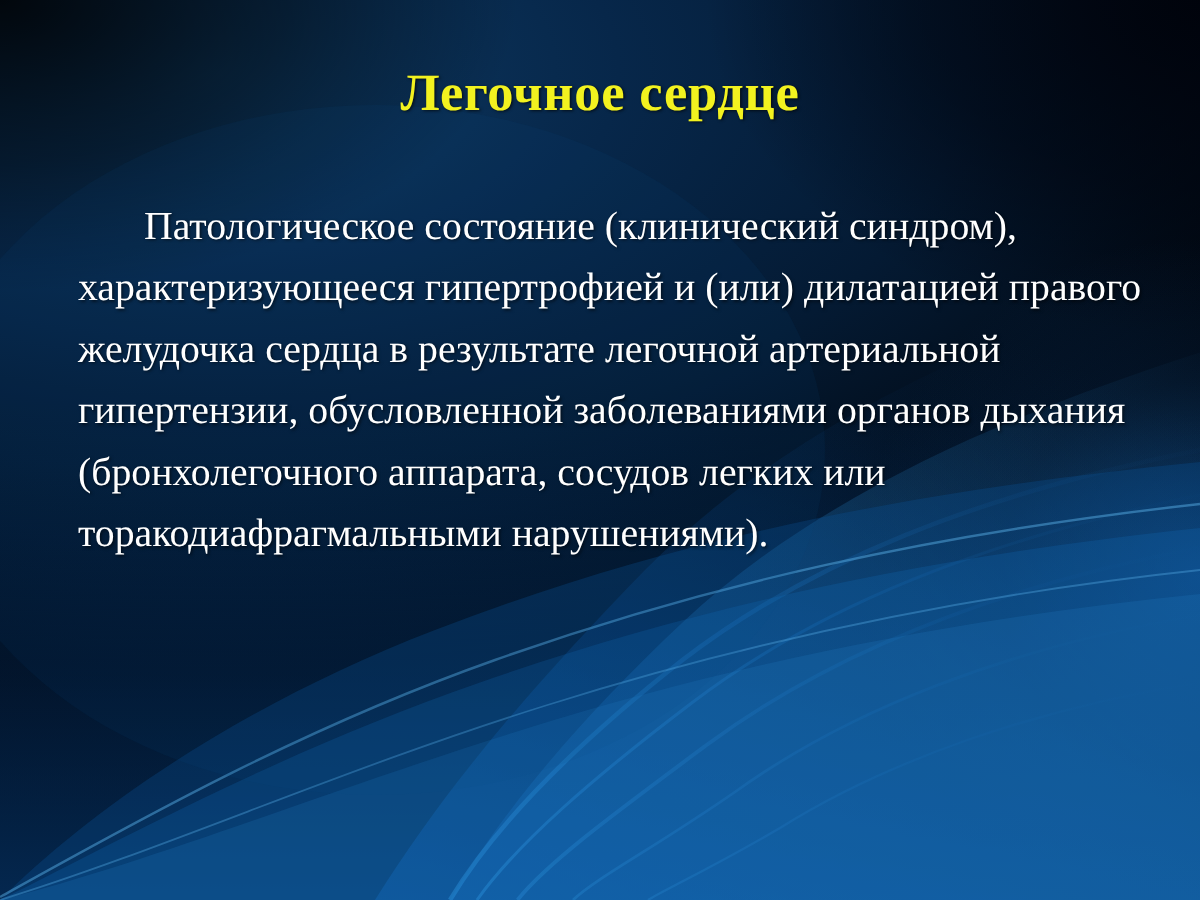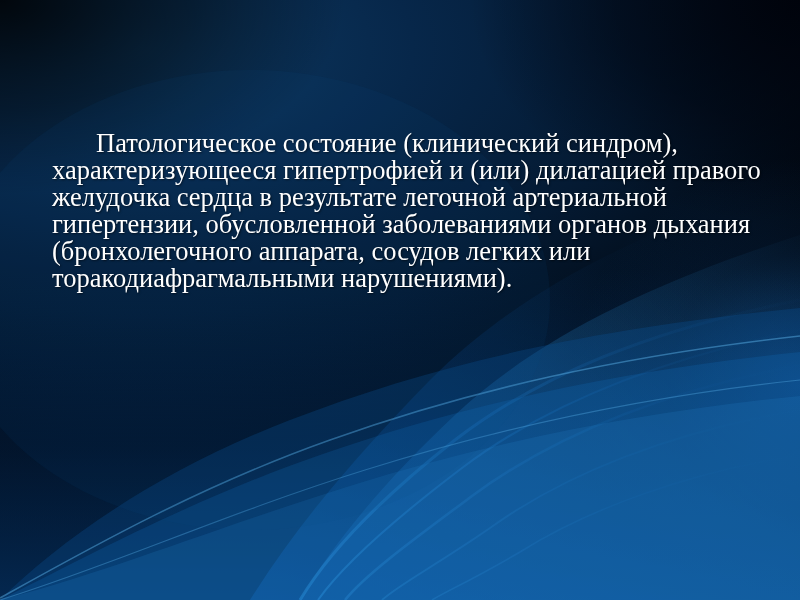--- a/index.html
+++ b/index.html
@@ -68,21 +68,21 @@
     color: #f2f21f;
     letter-spacing: 0.5px;
     text-shadow: 1px 1px 2px rgba(0,0,0,0.65);
   }
   .body-text {
     position: absolute;
     left: 52px;
     top: 130px;
     width: 712px;
     font-size: 26.5px;
-    line-height: 27px;
+    line-height: 41px;
     color: #ffffff;
     text-indent: 44px;
     text-shadow: 1px 1px 2px rgba(0,0,0,0.55);
     text-align: left;
   }
 </style>
 </head>
 <body>
 
 <div class="slide">
@@ -122,16 +122,17 @@
     <path d="M 0,600 C 60,540 160,470 290,420 C 430,366 580,330 800,308 L 800,600 Z" fill="#0b5299" opacity="0.30"></path>
     <path d="M 0,600 C 80,560 190,500 320,455 C 460,406 610,372 800,352 L 800,600 Z" fill="#1472c4" opacity="0.22"></path>
     <path d="M 0,600 C 100,575 215,528 350,486 C 490,442 640,412 800,396 L 800,600 Z" fill="#2a8fd8" opacity="0.16"></path>
 
     <path d="M 0,598 C 90,548 200,486 330,440 C 470,390 620,356 800,336" fill="none" stroke="#5fb8f0" stroke-width="1.6" opacity="0.45"></path>
     <path d="M 0,600 C 110,566 230,512 365,470 C 505,426 650,396 800,380" fill="none" stroke="#5fb8f0" stroke-width="1.2" opacity="0.35"></path>
 
     <ellipse cx="250" cy="300" rx="300" ry="230" fill="#0a4a88" opacity="0.10"></ellipse>
   </svg>
 
+  <div class="title">Легочное сердце</div>
 
   <div class="body-text">Патологическое состояние (клинический синдром), характеризующееся гипертрофией и (или) дилатацией правого желудочка сердца в результате легочной артериальной гипертензии, обусловленной заболеваниями органов дыхания (бронхолегочного аппарата, сосудов легких или торакодиафрагмальными нарушениями).</div>
 
 </div>
 
 </body></html>

